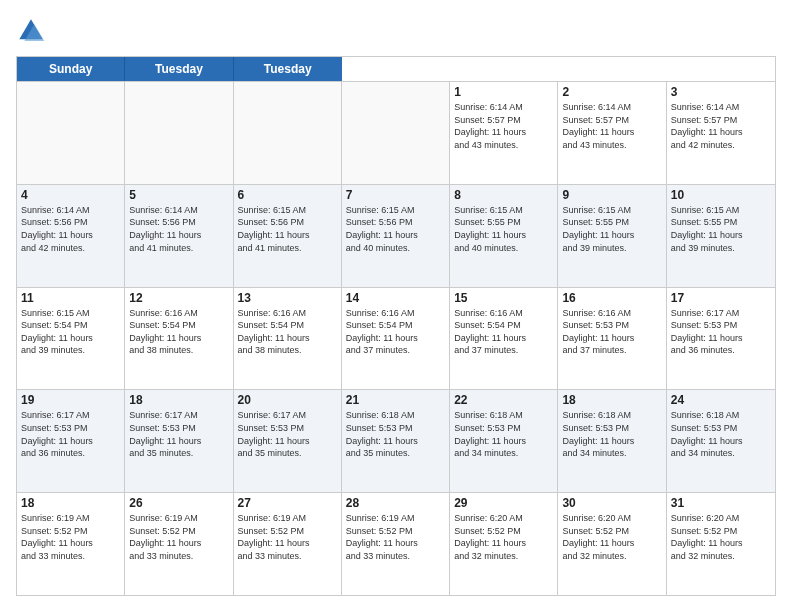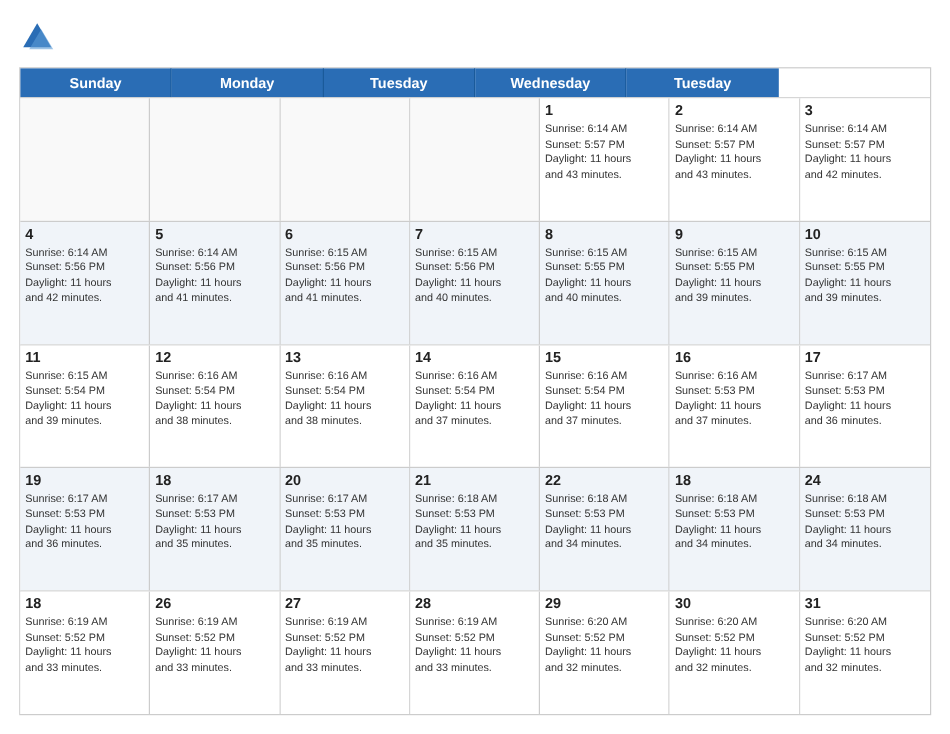--- a/index.html
+++ b/index.html
@@ -60,21 +60,21 @@
       color: #555;
     }
     .calendar {
       flex: 1;
       display: flex;
       flex-direction: column;
       border: 1px solid #ccc;
     }
     .day-headers {
       display: grid;
-      grid-template-columns: repeat(6, 1fr);
+      grid-template-columns: repeat(7, 1fr);
     }
     .day-header {
       background: #2a6db5;
       color: #fff;
       text-align: center;
       padding: 5px 2px;
       font-size: 12px;
       font-weight: bold;
       border-right: 1px solid #1a5a9a;
     }
@@ -129,23 +129,21 @@
     </div>
     <div class="title-block">
       <div class="month-title"></div>
       <div class="subtitle"></div>
     </div>
   </div>
 
   <div class="calendar">
     <div class="day-headers">
     <div class="day-header">Sunday</div>
-        <div class="day-header">Monday</div>
         <div class="day-header">Tuesday</div>
-        <div class="day-header">Wednesday</div>
         <div class="day-header">Tuesday</div>
       </div>
     <div class="calendar-grid">
     <div class="calendar-row">
           <div class="calendar-cell empty"></div>
           <div class="calendar-cell empty"></div>
           <div class="calendar-cell empty"></div>
           <div class="calendar-cell empty"></div>
           <div class="calendar-cell">
             <div class="day-number">1</div>

